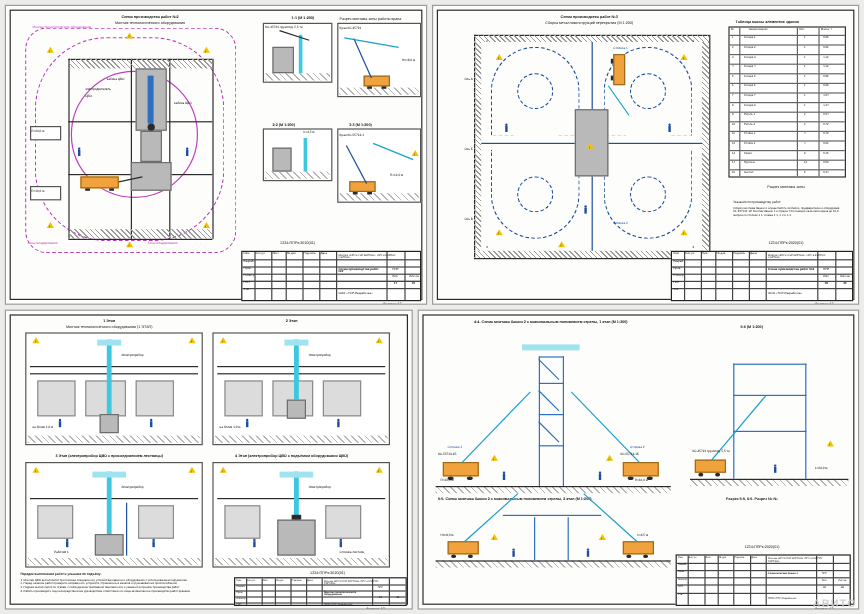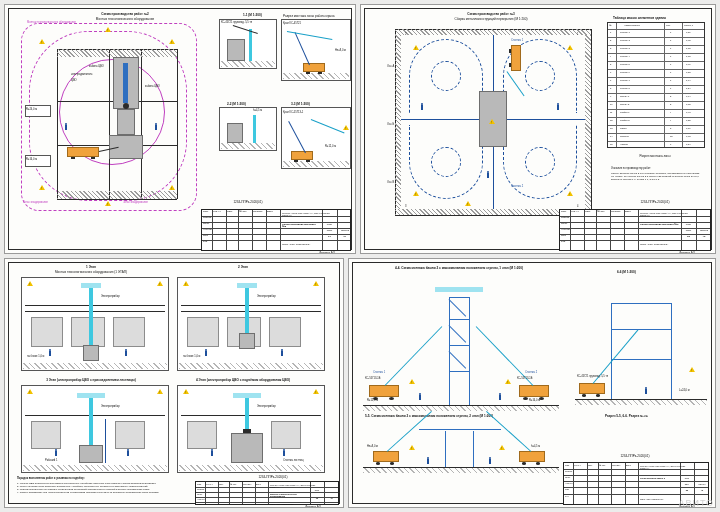--- a/index.html
+++ b/index.html
@@ -54,21 +54,21 @@
   .lbl{position:absolute;font-size:2.6px;color:#111;white-space:nowrap;}
   .lblb{position:absolute;font-size:2.6px;color:#1d4f9c;white-space:nowrap;}
   .lblm{position:absolute;font-size:2.6px;color:#c03fc0;white-space:nowrap;}
 
   
   .tbl{position:absolute;border:1px solid #333;box-sizing:border-box;background:#fff;}
   .tbl .r{position:absolute;left:0;right:0;border-top:1px solid #666;}
   .tbl .c{position:absolute;top:0;bottom:0;border-left:1px solid #666;}
   .tbl .tx{position:absolute;font-size:2.3px;color:#111;line-height:1;}
 
-  .wm{position:absolute;right:6px;bottom:4px;font-size:9px;font-weight:normal;color:#c9c9c9;letter-spacing:1px;opacity:.85;}
+  .wm{position:absolute;right:6px;bottom:4px;font-size:9px;font-weight:bold;color:#c9c9c9;letter-spacing:1px;opacity:.85;}
   .note{position:absolute;font-size:2.4px;color:#111;line-height:1.25;white-space:pre-line;}
 </style>
 </head>
 <body>
 
 <div id="root">
 
   <div class="sheet s1">
     <div class="inner-frame" style="left:3px;top:3px;right:3px;bottom:3px;"></div>
 

